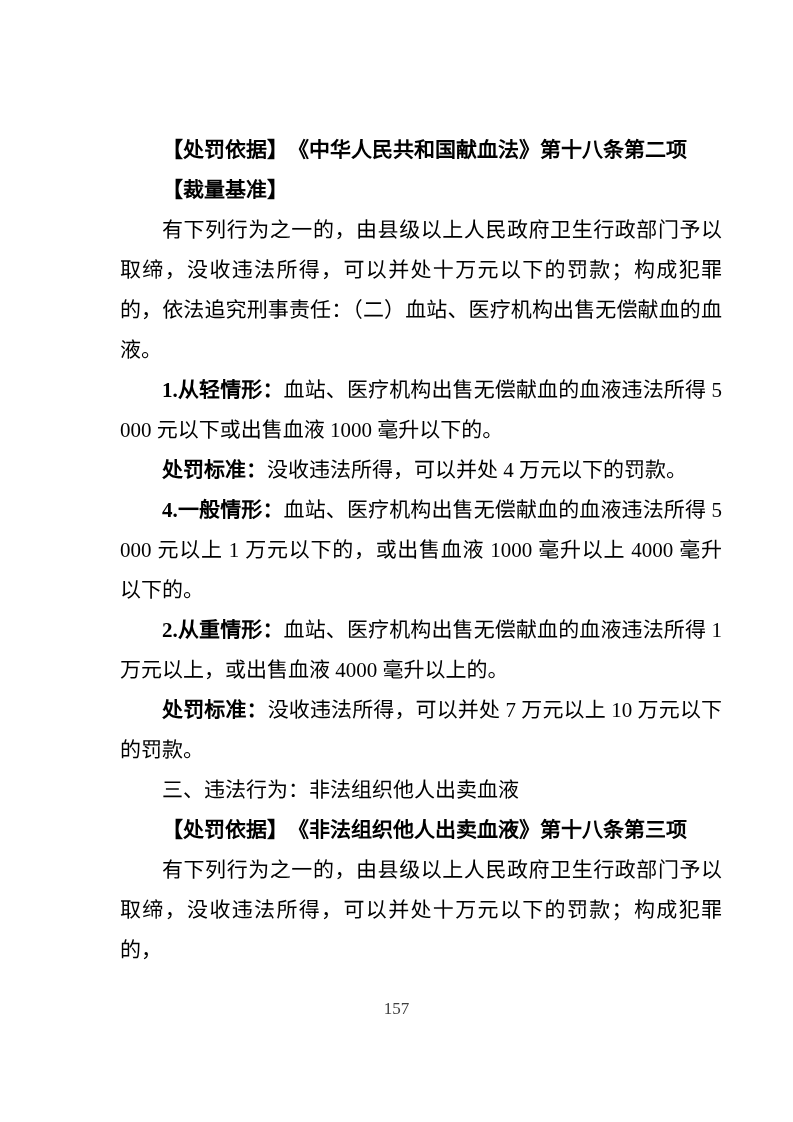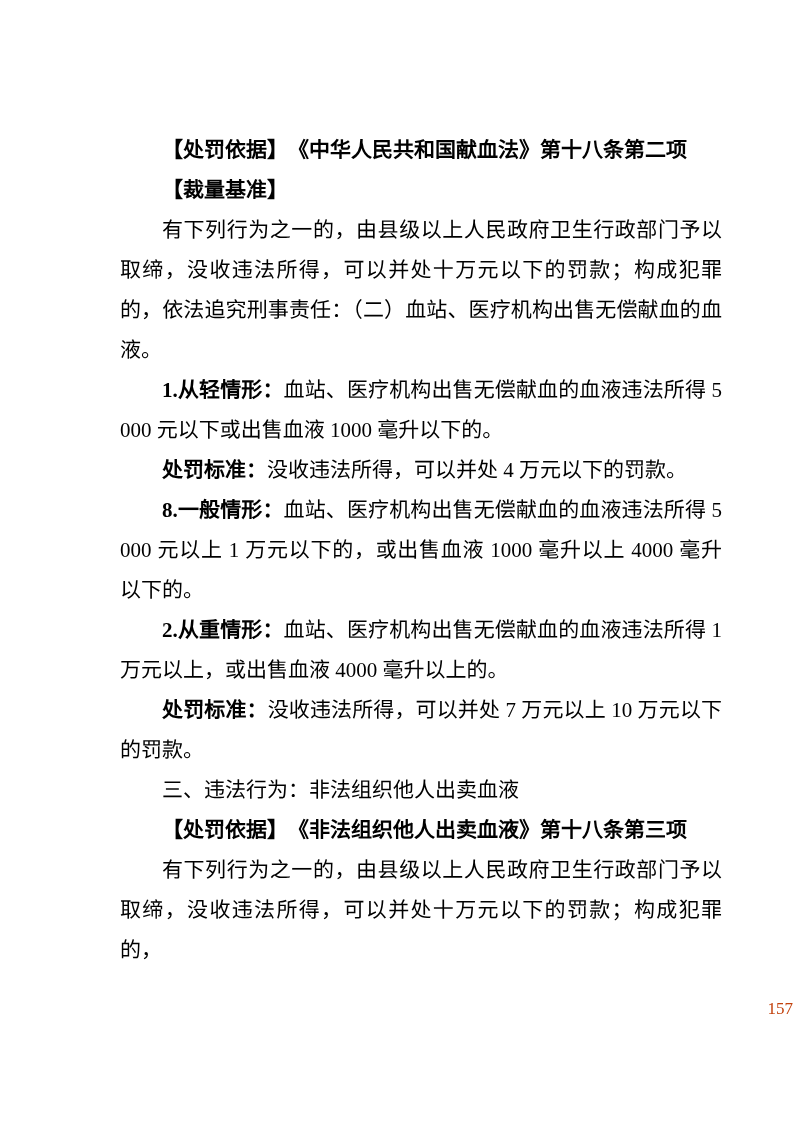--- a/index.html
+++ b/index.html
@@ -34,43 +34,43 @@
     word-break: break-all;
   }
   .para b {
     font-weight: 700;
   }
   .footer {
     position: absolute;
     left: 0;
     right: 0;
     top: 998px;
-    text-align: right;
+    text-align: center;
     font-size: 17px;
     line-height: 22px;
-    color: #c2410c;
+    color: #404040;
   }
 </style>
 </head>
 <body>
 
 <div class="page">
   <div class="content">
 
     <p class="para"><b>【处罚依据】　《中华人民共和国献血法》第十八条第二项</b></p>
 
     <p class="para"><b>【裁量基准】</b></p>
 
     <p class="para"><span>有下列行为之一的，由县级以上人民政府卫生行政部门予以取缔，没收违法所得，可以并处十万元以下的罚款；构成犯罪的，依法追究刑事责任：（二）血站、医疗机构出售无偿献血的血液。</span></p>
 
     <p class="para"><b>1.从轻情形：</b><span>血站、医疗机构出售无偿献血的血液违法所得 5000 元以下或出售血液 1000 毫升以下的。</span></p>
 
     <p class="para"><b>处罚标准：</b><span>没收违法所得，可以并处 4 万元以下的罚款。</span></p>
 
-    <p class="para"><b>8.一般情形：</b><span>血站、医疗机构出售无偿献血的血液违法所得 5000 元以上 1 万元以下的，或出售血液 1000 毫升以上 4000 毫升以下的。</span></p>
+    <p class="para"><b>4.一般情形：</b><span>血站、医疗机构出售无偿献血的血液违法所得 5000 元以上 1 万元以下的，或出售血液 1000 毫升以上 4000 毫升以下的。</span></p>
 
 
     <p class="para"><b>2.从重情形：</b><span>血站、医疗机构出售无偿献血的血液违法所得 1 万元以上，或出售血液 4000 毫升以上的。</span></p>
 
     <p class="para"><b>处罚标准：</b><span>没收违法所得，可以并处 7 万元以上 10 万元以下的罚款。</span></p>
 
     <p class="para"><span>三、违法行为：非法组织他人出卖血液</span></p>
 
     <p class="para"><b>【处罚依据】　《非法组织他人出卖血液》第十八条第三项</b></p>
 

